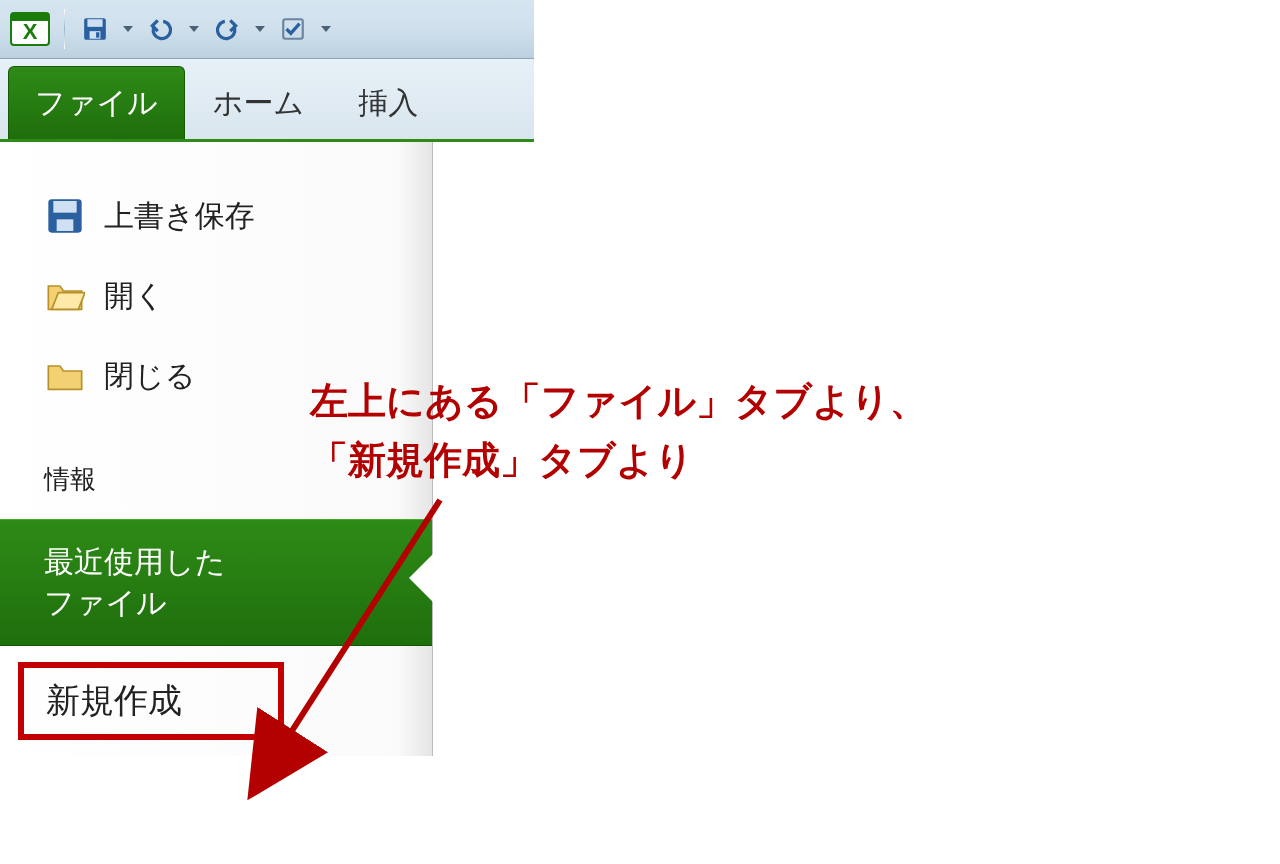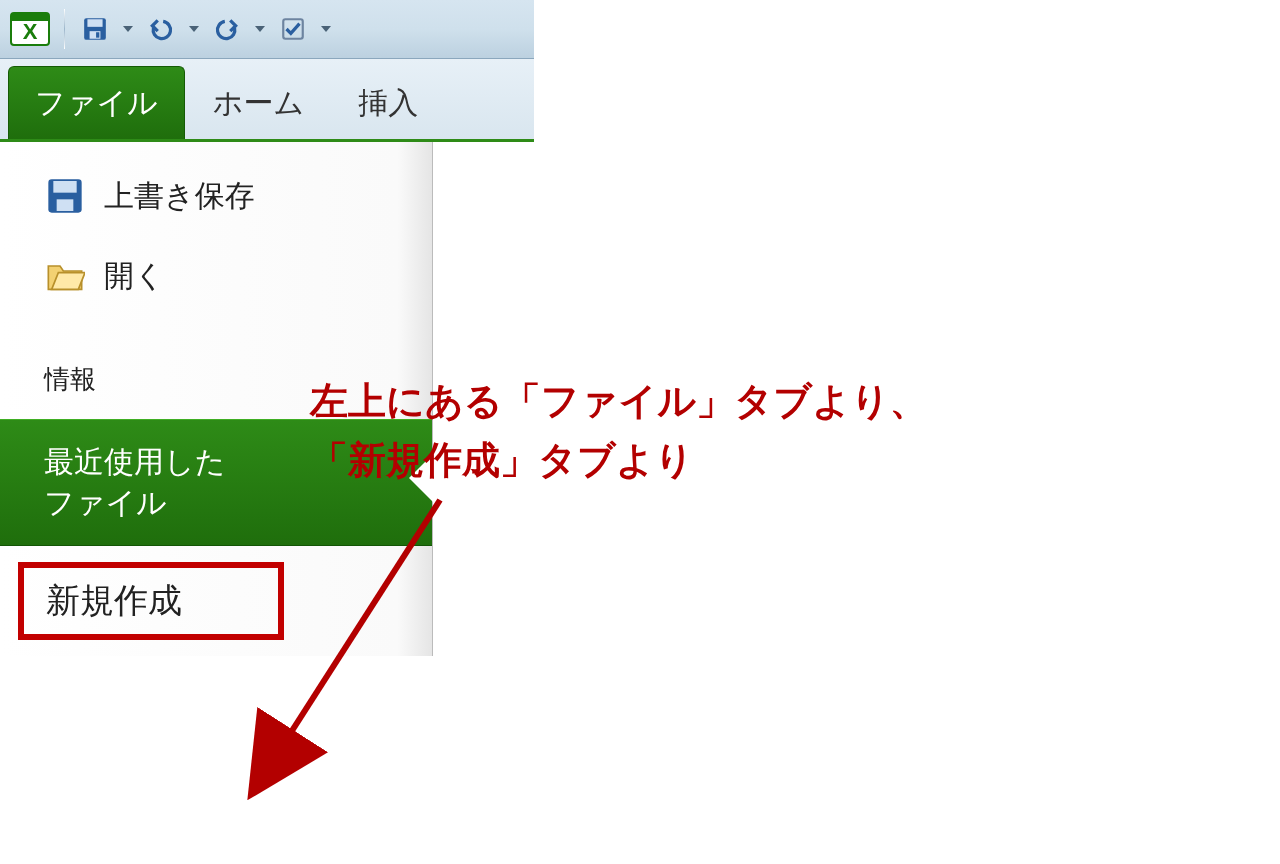--- a/index.html
+++ b/index.html
@@ -72,21 +72,21 @@
     color: #fff;
     border:1px solid #155b05;
     border-bottom:none;
   }
 
   
   .backstage {
     width: 432px;
     border-right: 1px solid #bbb;
     background: linear-gradient(90deg,#ffffff 0%, #fafafa 92%, #e5e5e5 100%);
-    padding-top: 14px;
+    padding-top: 34px;
   }
   .bs-item {
     display:flex; align-items:center;
     gap: 18px;
     padding: 10px 28px 10px 44px;
     min-height: 60px;
     font-size: 30px;
     color:#222;
     cursor: default;
   }
@@ -253,20 +253,28 @@
     <div class="bs-item">
       <span class="icon">
         <svg viewBox="0 0 24 24">
             <path d="M2 6h7l2 3h11v11H2z" fill="#f3d172" stroke="#b8902b"></path>
             <path d="M4 20L8 10h16l-4 10z" fill="#ffe9a8" stroke="#b8902b"></path>
           </svg>
       </span>
       <span>開く</span>
     </div>
 
+    <div class="bs-item">
+      <span class="icon">
+        <svg viewBox="0 0 24 24">
+            <path d="M2 6h7l2 3h11v11H2z" fill="#f3d172" stroke="#b8902b"></path>
+          </svg>
+      </span>
+      <span>閉じる</span>
+    </div>
 
     <div class="bs-sep"></div>
 
     <div class="bs-info">
       <span>情報</span>
     </div>
 
     <div class="bs-recent">
       <span>最近使用した</span><br>
       <span>ファイル</span>

